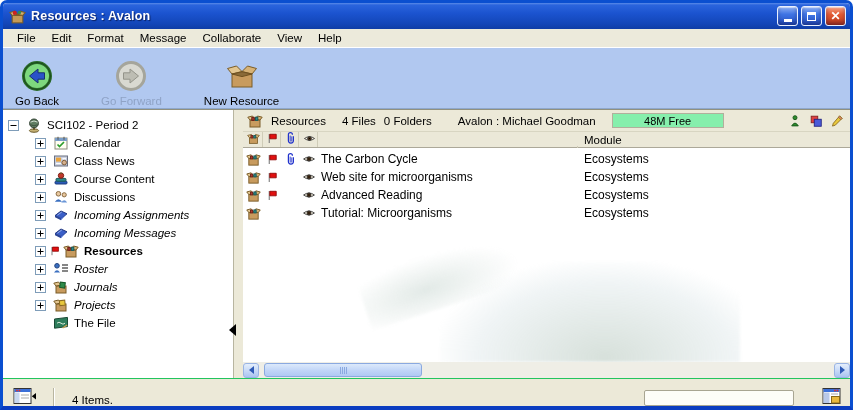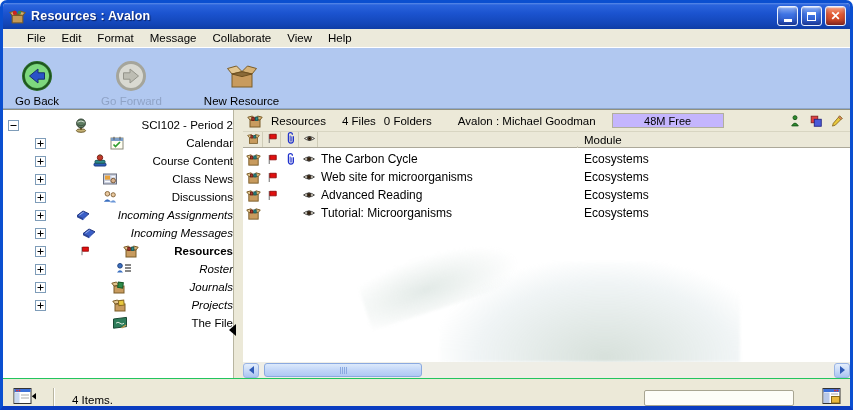--- a/index.html
+++ b/index.html
@@ -28,61 +28,61 @@
     box-shadow:inset 0 -3px 4px rgba(0,0,60,.35), inset 0 1px 1px rgba(255,255,255,.6);
     color:#fff; cursor:pointer;
   }
   .wbtn.close{ background:linear-gradient(#f4a284,#e25b36 40%,#c8401c 90%,#b23614); }
   .glyph-min{ width:8px; height:3px; background:#fff; margin-top:9px; }
   .glyph-max{ width:9px; height:9px; border:1px solid #fff; border-top-width:3px; }
   .glyph-close{ font-size:12px; font-weight:bold; line-height:1; }
   
   .menubar{
     height:19px; flex:0 0 19px; background:#eceadb; display:flex; align-items:center;
-    padding-left:16px; border-bottom:1px solid #fff; font-size:11.5px;
+    padding-left:6px; border-bottom:1px solid #fff; font-size:11.5px;
   }
   .menu-item{ padding:2px 8px 3px 8px; cursor:default; }
   
   .toolbar{
     height:61px; flex:0 0 61px; background:#b1c8f0; display:flex; align-items:flex-end;
     padding:5px 0 0 8px; border-bottom:1px solid #8fa8cc;gap:28px;
   }
   .tool-btn{ display:flex; flex-direction:column; align-items:center; margin-right:6px; padding:1px 4px; cursor:pointer; }
   .tool-btn .tb-icon{ width:34px; height:34px; display:block; }
   .tool-btn .tb-label{ font-size:11.5px; color:#000; margin-top:2px; white-space:nowrap; }
   .tool-btn.disabled .tb-label{ color:#8fa3c6; }
   
   .content{ flex:1 1 auto; display:flex; border-top:1px solid #91917e; min-height:0; }
   .tree-panel{ width:230px; flex:0 0 230px; background:#fff; padding-top:6px; overflow:hidden; position:relative; }
   .splitter{ width:10px; flex:0 0 10px; background:#ece9d8; border-left:1px solid #b8b5a0; position:relative; cursor:col-resize; }
   .splitter .collapse-arrow{
     position:absolute; left:-5px; top:214px; width:0; height:0;
     border-top:6px solid transparent; border-bottom:6px solid transparent; border-right:7px solid #000;
   }
-  .tree-row{ display:flex; align-items:center; height:18px; font-size:11.5px; white-space:nowrap; cursor:default;justify-content:space-between; }
+  .tree-row{ display:flex; align-items:center; height:18px; font-size:11.5px; white-space:nowrap; cursor:default; }
   .tree-row.lvl0{ padding-left:5px; }
   .tree-row.lvl1{ padding-left:32px; }
   .tree-row .exp{ width:11px; height:11px; margin-right:7px; flex:0 0 11px; }
   .tree-row .exp.none{ visibility:hidden; }
   .tree-row .ticon{ width:16px; height:16px; margin-right:5px; flex:0 0 16px; }
   .tree-row .tflag{ width:12px; height:13px; margin:0 2px 0 -4px; flex:0 0 12px; }
   .tree-row .tlabel.bold{ font-weight:bold; }
   .tree-row .tlabel.italic{ font-style:italic; }
   
   .right-panel{ flex:1 1 auto; display:flex; flex-direction:column; background:#ece9d8; min-width:0; }
   .info-bar{
     height:22px; flex:0 0 22px; display:flex; align-items:center; background:#ece9d8;
     font-size:11.5px; padding:0 6px 0 4px; border-bottom:1px solid #d8d5c2;
   }
   .info-bar .hicon{ width:16px; height:16px; margin-right:8px; }
   .info-title{ margin-right:16px; }
   .info-files{ margin-right:8px; }
   .info-folders{ margin-right:26px; }
   .free-box{
-    margin-left:16px; width:112px; height:15px; background:#c4b5fd;
+    margin-left:16px; width:112px; height:15px; background:#86efac;
     border:1px solid #b2af9c; font-size:11px; display:flex; align-items:center; justify-content:center;
   }
   .info-spacer{ flex:1; }
   .mini-icon{ width:14px; height:14px; margin-left:7px; }
   
   .col-headers{
     height:16px; flex:0 0 16px; display:flex; align-items:center; background:#ebe8d8;
     border-bottom:1px solid #aca899; font-size:11.5px;
   }
   .hcell{ height:100%; display:flex; align-items:center; border-right:1px solid #cfccb8; padding-left:2px; }
@@ -238,42 +238,42 @@
             </svg></span>
           <span class="tlabel">Calendar</span>
         </div>
         <div class="tree-row lvl1">
           <span class="exp"><svg viewBox="0 0 11 11">
               <rect x="0.5" y="0.5" width="10" height="10" fill="#fff" stroke="#7f9db9"></rect>
               <line x1="2.5" y1="5.5" x2="8.5" y2="5.5" stroke="#000"></line>
               <line x1="5.5" y1="2.5" x2="5.5" y2="8.5" stroke="#000"></line>
             </svg></span>
           <span class="ticon"><svg viewBox="0 0 16 16">
-              <rect x="2" y="10.2" width="12" height="2.8" rx="1" fill="#2a5bb8" stroke="#1a3a80"></rect>
-              <rect x="3" y="7.4" width="10" height="2.8" rx="1" fill="#2e8b8b" stroke="#1a5a5a"></rect>
-              <circle cx="8" cy="4.6" r="2.7" fill="#c0392b" stroke="#801f14"></circle>
-              <rect x="7.6" y="1.4" width="0.9" height="1.6" fill="#4a7030"></rect>
-            </svg></span>
-          <span class="tlabel">Course Content</span>
-        </div>
-        <div class="tree-row lvl1">
-          <span class="exp"><svg viewBox="0 0 11 11">
-              <rect x="0.5" y="0.5" width="10" height="10" fill="#fff" stroke="#7f9db9"></rect>
-              <line x1="2.5" y1="5.5" x2="8.5" y2="5.5" stroke="#000"></line>
-              <line x1="5.5" y1="2.5" x2="5.5" y2="8.5" stroke="#000"></line>
-            </svg></span>
-          <span class="ticon"><svg viewBox="0 0 16 16">
               <rect x="1.5" y="3" width="13" height="10" fill="#c8cede" stroke="#6a7080"></rect>
               <rect x="3" y="4.6" width="5" height="4" fill="#e8a33d"></rect>
               <line x1="9.4" y1="5.4" x2="13" y2="5.4" stroke="#fff"></line>
               <line x1="9.4" y1="7.2" x2="13" y2="7.2" stroke="#fff"></line>
               <line x1="3" y1="10.6" x2="8" y2="10.6" stroke="#fff"></line>
               <circle cx="11.2" cy="9.6" r="2.3" fill="#d7b08c" stroke="#7a5c3c"></circle>
             </svg></span>
           <span class="tlabel">Class News</span>
+        </div>
+        <div class="tree-row lvl1">
+          <span class="exp"><svg viewBox="0 0 11 11">
+              <rect x="0.5" y="0.5" width="10" height="10" fill="#fff" stroke="#7f9db9"></rect>
+              <line x1="2.5" y1="5.5" x2="8.5" y2="5.5" stroke="#000"></line>
+              <line x1="5.5" y1="2.5" x2="5.5" y2="8.5" stroke="#000"></line>
+            </svg></span>
+          <span class="ticon"><svg viewBox="0 0 16 16">
+              <rect x="2" y="10.2" width="12" height="2.8" rx="1" fill="#2a5bb8" stroke="#1a3a80"></rect>
+              <rect x="3" y="7.4" width="10" height="2.8" rx="1" fill="#2e8b8b" stroke="#1a5a5a"></rect>
+              <circle cx="8" cy="4.6" r="2.7" fill="#c0392b" stroke="#801f14"></circle>
+              <rect x="7.6" y="1.4" width="0.9" height="1.6" fill="#4a7030"></rect>
+            </svg></span>
+          <span class="tlabel">Course Content</span>
         </div>
         <div class="tree-row lvl1">
           <span class="exp"><svg viewBox="0 0 11 11">
               <rect x="0.5" y="0.5" width="10" height="10" fill="#fff" stroke="#7f9db9"></rect>
               <line x1="2.5" y1="5.5" x2="8.5" y2="5.5" stroke="#000"></line>
               <line x1="5.5" y1="2.5" x2="5.5" y2="8.5" stroke="#000"></line>
             </svg></span>
           <span class="ticon"><svg viewBox="0 0 16 16">
               <circle cx="5.4" cy="4.8" r="2.3" fill="#e8c8a0" stroke="#8a6a40"></circle>
               <path d="M1.8 12.8 q3.6 -5 7.2 0 Z" fill="#3a6fc0"></path>

